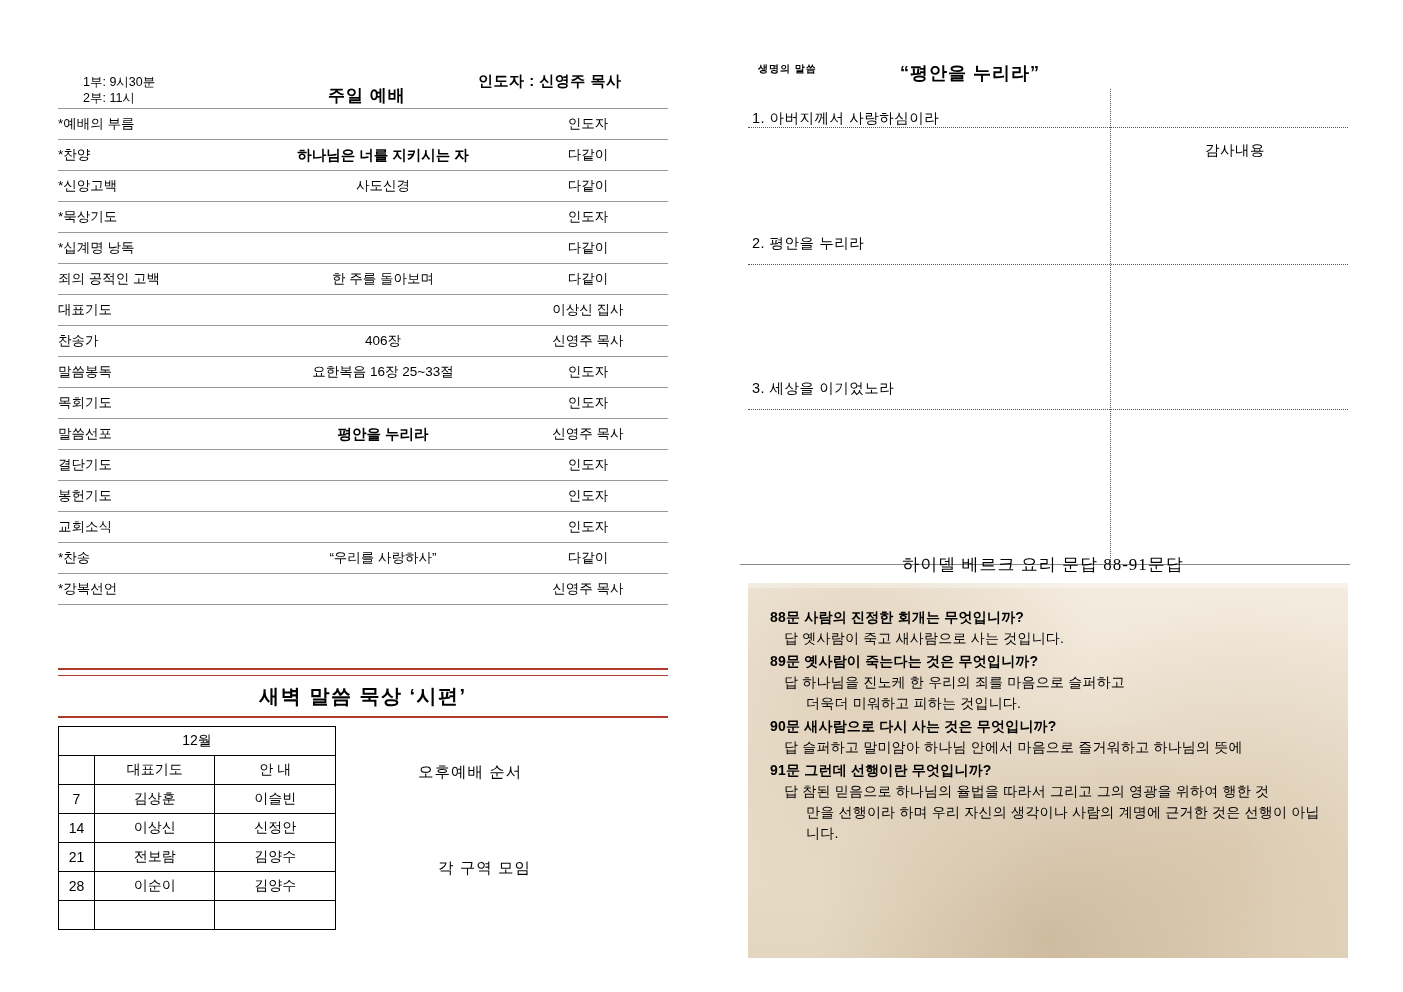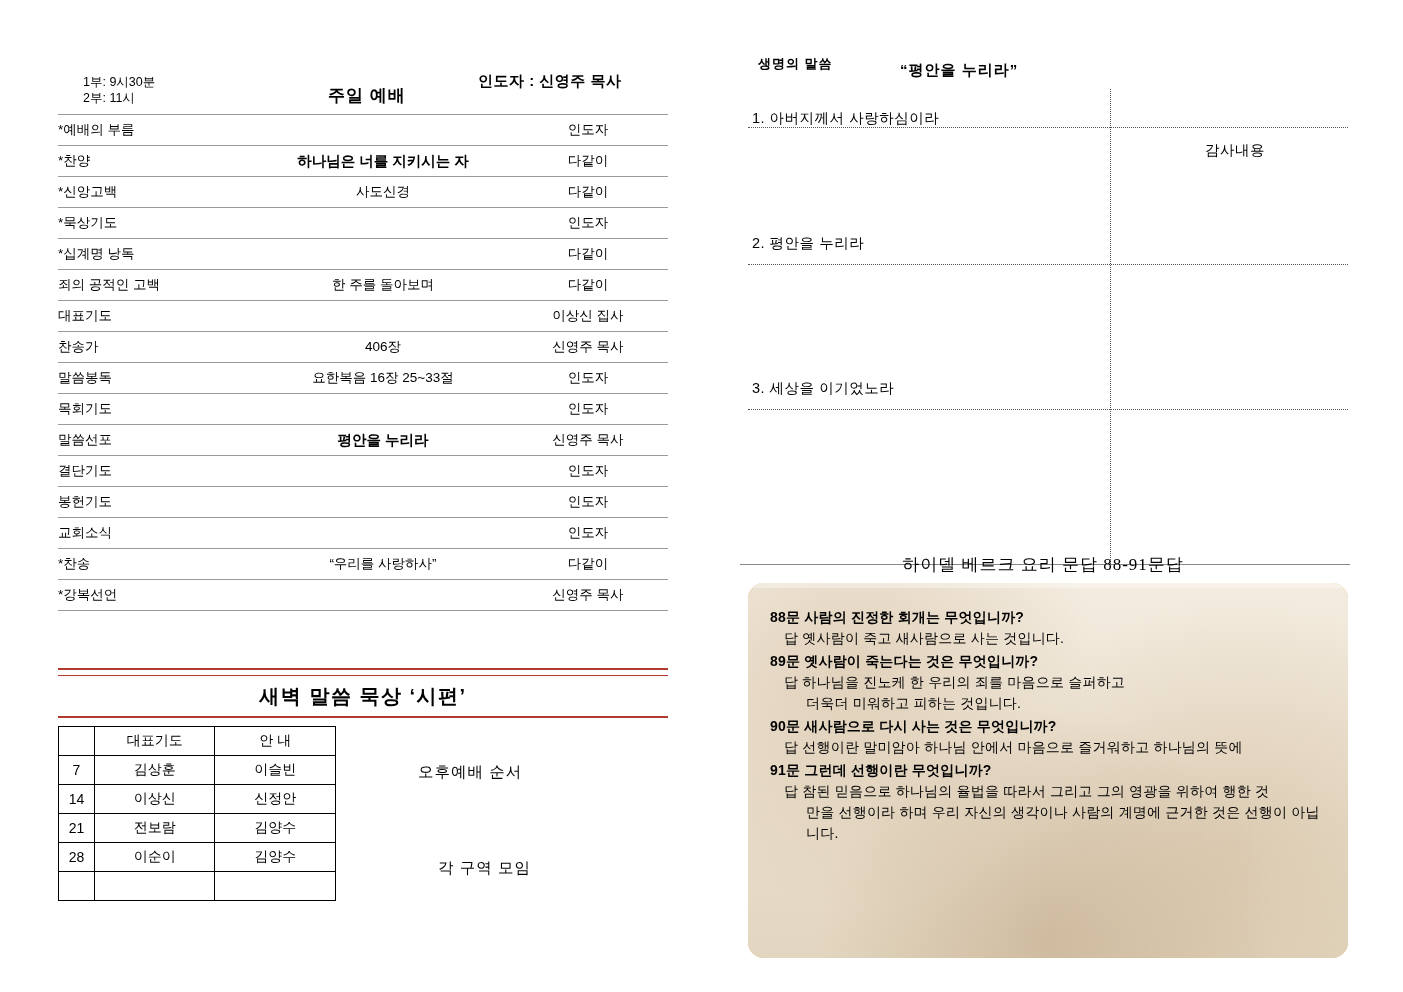--- a/index.html
+++ b/index.html
@@ -48,21 +48,20 @@
     left: 420px;
     top: 10px;
     font-size: 15px;
     font-weight: bold;
     letter-spacing: 0.5px;
   }
 
   table.order-table {
     border-collapse: collapse;
     width: 610px;
-    margin-top: 6px;
   }
   table.order-table tr {
     height: 31px;
   }
   table.order-table td {
     border-top: 1px solid #9a9a9a;
     font-size: 13.5px;
     padding: 0;
     vertical-align: middle;
   }
@@ -179,30 +178,30 @@
     top: 55px;
     width: 610px;
   }
   .sermon-header {
     position: relative;
     height: 34px;
   }
   .sermon-label {
     position: absolute;
     left: 18px;
-    top: 0;
-    font-size: 13px;
+    top: 7px;
+    font-size: 10px;
     font-weight: bold;
     letter-spacing: 1px;
   }
   .sermon-title {
     position: absolute;
     left: 160px;
     top: 6px;
-    font-size: 15px;
+    font-size: 18px;
     font-weight: bold;
     letter-spacing: 1px;
   }
 
   .notes-grid {
     position: relative;
     width: 610px;
     height: 475px;
     border-bottom: 1px solid #888;
   }
@@ -248,21 +247,20 @@
   }
   .paper {
     position: absolute;
     left: 748px;
     top: 583px;
     width: 600px;
     height: 375px;
     background: #eab308;
     box-shadow: 0 0 0 1px #ddd2bd inset;
     overflow: hidden;
-    border-radius: 16px;
   }
   .paper::before {
     content: "";
     position: absolute;
     inset: 0;
     background:
       radial-gradient(circle at 18% 22%, rgba(190,160,120,0.30), transparent 42%),
       radial-gradient(circle at 82% 70%, rgba(190,160,120,0.28), transparent 45%),
       radial-gradient(circle at 50% 95%, rgba(160,125,85,0.30), transparent 50%),
       linear-gradient(180deg, #f4ece0 0%, #eadfcd 55%, #e3d6c0 100%);
@@ -399,20 +397,23 @@
 <div class="dawn-wrap">
   <div class="dawn-rule-top"></div>
   <div class="dawn-rule-top2"></div>
   <div class="dawn-title">새벽 말씀 묵상 ‘시편’</div>
   <div class="dawn-rule-bot"></div>
 
   <div class="bottom-row">
     <table class="month-table">
       <tbody>
         <tr>
+          <td class="month-head" colspan="3">12월</td>
+        </tr>
+        <tr>
           <td class="num"></td>
           <td class="name">대표기도</td>
           <td class="name">안  내</td>
         </tr>
         <tr>
           <td class="num">7</td>
           <td class="name">김상훈</td>
           <td class="name">이슬빈</td>
         </tr>
         <tr>
@@ -477,21 +478,21 @@
     </div>
 
     <div class="q">89문 옛사람이 죽는다는 것은 무엇입니까?</div>
     <div class="a">
       <span>답 하나님을 진노케 한 우리의 죄를 마음으로 슬퍼하고</span>
       <span class="cont">더욱더 미워하고 피하는 것입니다.</span>
     </div>
 
     <div class="q">90문 새사람으로 다시 사는 것은 무엇입니까?</div>
     <div class="a">
-      <span>답 선행이란 말미암아 하나님 안에서 마음으로 즐거워하고 하나님의 뜻에</span>
+      <span>답 슬퍼하고 말미암아 하나님 안에서 마음으로 즐거워하고 하나님의 뜻에</span>
     </div>
 
     <div class="q">91문 그런데 선행이란 무엇입니까?</div>
     <div class="a">
       <span>답 참된 믿음으로 하나님의 율법을 따라서 그리고 그의 영광을 위하여 행한 것</span>
       <span class="cont">만을 선행이라 하며 우리 자신의 생각이나 사람의 계명에 근거한 것은 선행이 아닙니다.</span>
     </div>
 
   </div>
 </div>

